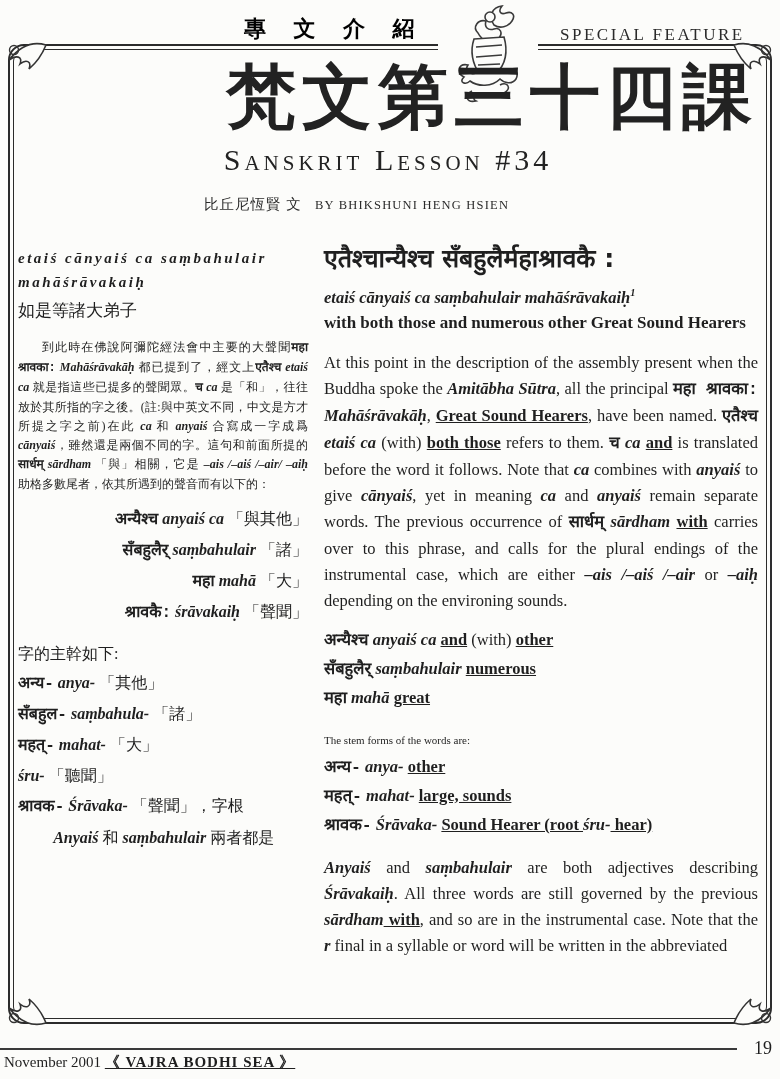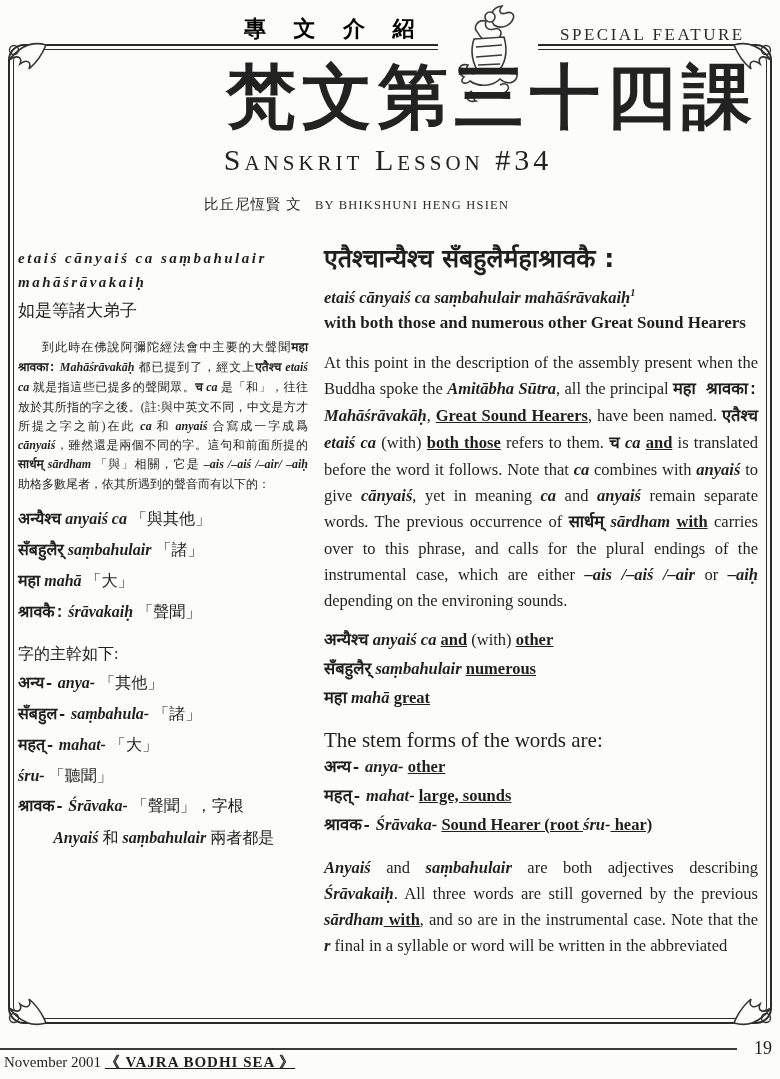--- a/index.html
+++ b/index.html
@@ -42,34 +42,34 @@
   .col-right{flex:1;margin-left:16px;}
 
   
   .l-deva{font-size:23px;line-height:33px;font-weight:600;
           font-family:"DejaVu Sans",sans-serif;}
   .l-translit{font-size:15px;line-height:24px;font-weight:bold;font-style:italic;
               letter-spacing:2.5px;margin-top:4px;}
   .l-gloss-cn{font-size:17px;line-height:30px;margin-top:2px;}
   .l-para{font-size:12px;line-height:19px;text-align:justify;margin-top:12px;
           text-indent:2em;}
-  .l-glossary{margin-top:10px;}
+  .l-glossary{margin-top:10px;text-align:right;}
   .l-row{font-size:16px;line-height:30px;white-space:nowrap;}
   .l-label{font-size:16px;line-height:28px;margin-top:12px;}
   .l-closing{font-size:16px;line-height:28px;text-indent:2.2em;margin-top:2px;}
 
   
   .r-deva{font-size:25px;line-height:34px;font-weight:600;
           font-family:"DejaVu Sans",sans-serif;}
   .r-translit{font-size:16.5px;line-height:26px;margin-top:4px;}
   .r-bold-line{font-size:17px;line-height:25px;font-weight:bold;}
   .r-para{font-size:16.5px;line-height:26px;text-align:justify;margin-top:15px;}
   .r-glossary{margin-top:12px;}
   .r-row{font-size:16.5px;line-height:28px;white-space:nowrap;}
-  .r-label{font-size:21px;line-height:26px;margin-top:14px;}
+  .r-label{font-size:11px;line-height:26px;margin-top:14px;}
 
   
   .run-n{}
   .run-b{font-weight:bold;text-decoration:underline;}
   .run-bi{font-weight:bold;font-style:italic;}
   .run-cjk{}
   .run-deva{font-family:Liberation Mono, monospace;font-weight:600;font-style:normal;}
   .run-sup{vertical-align:super;font-size:0.62em;font-style:italic;font-weight:bold;}
 
   

